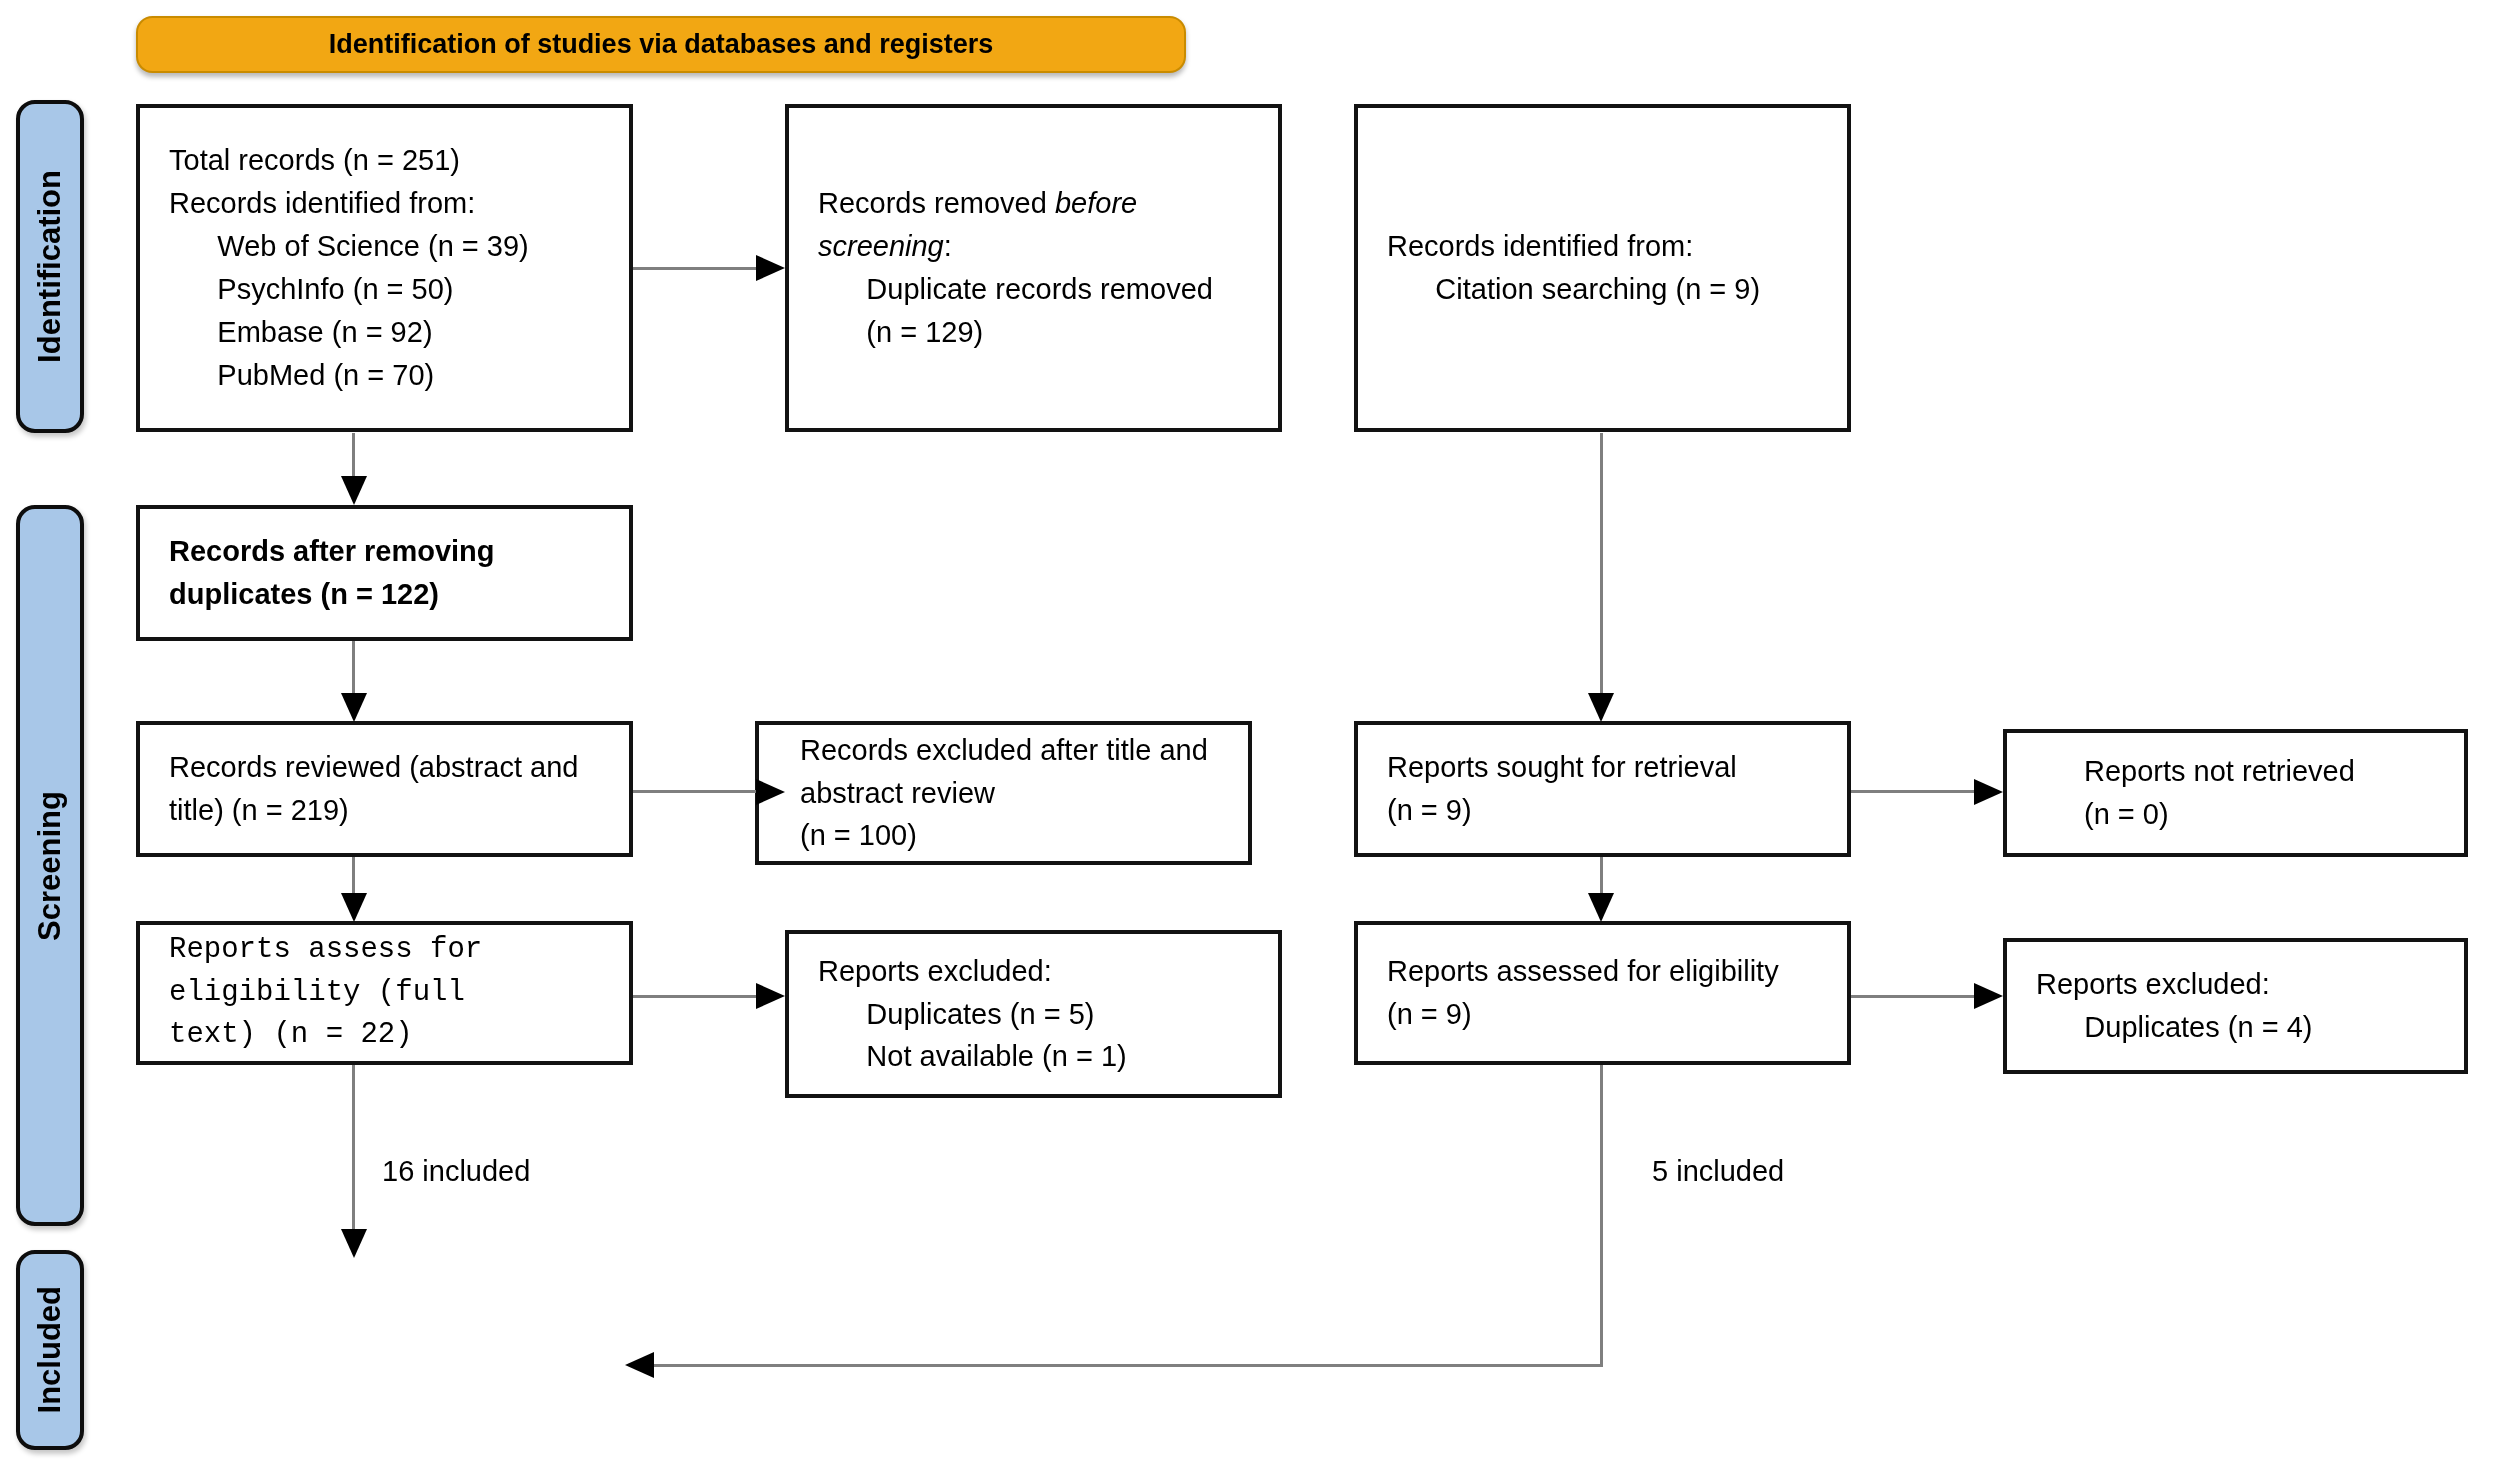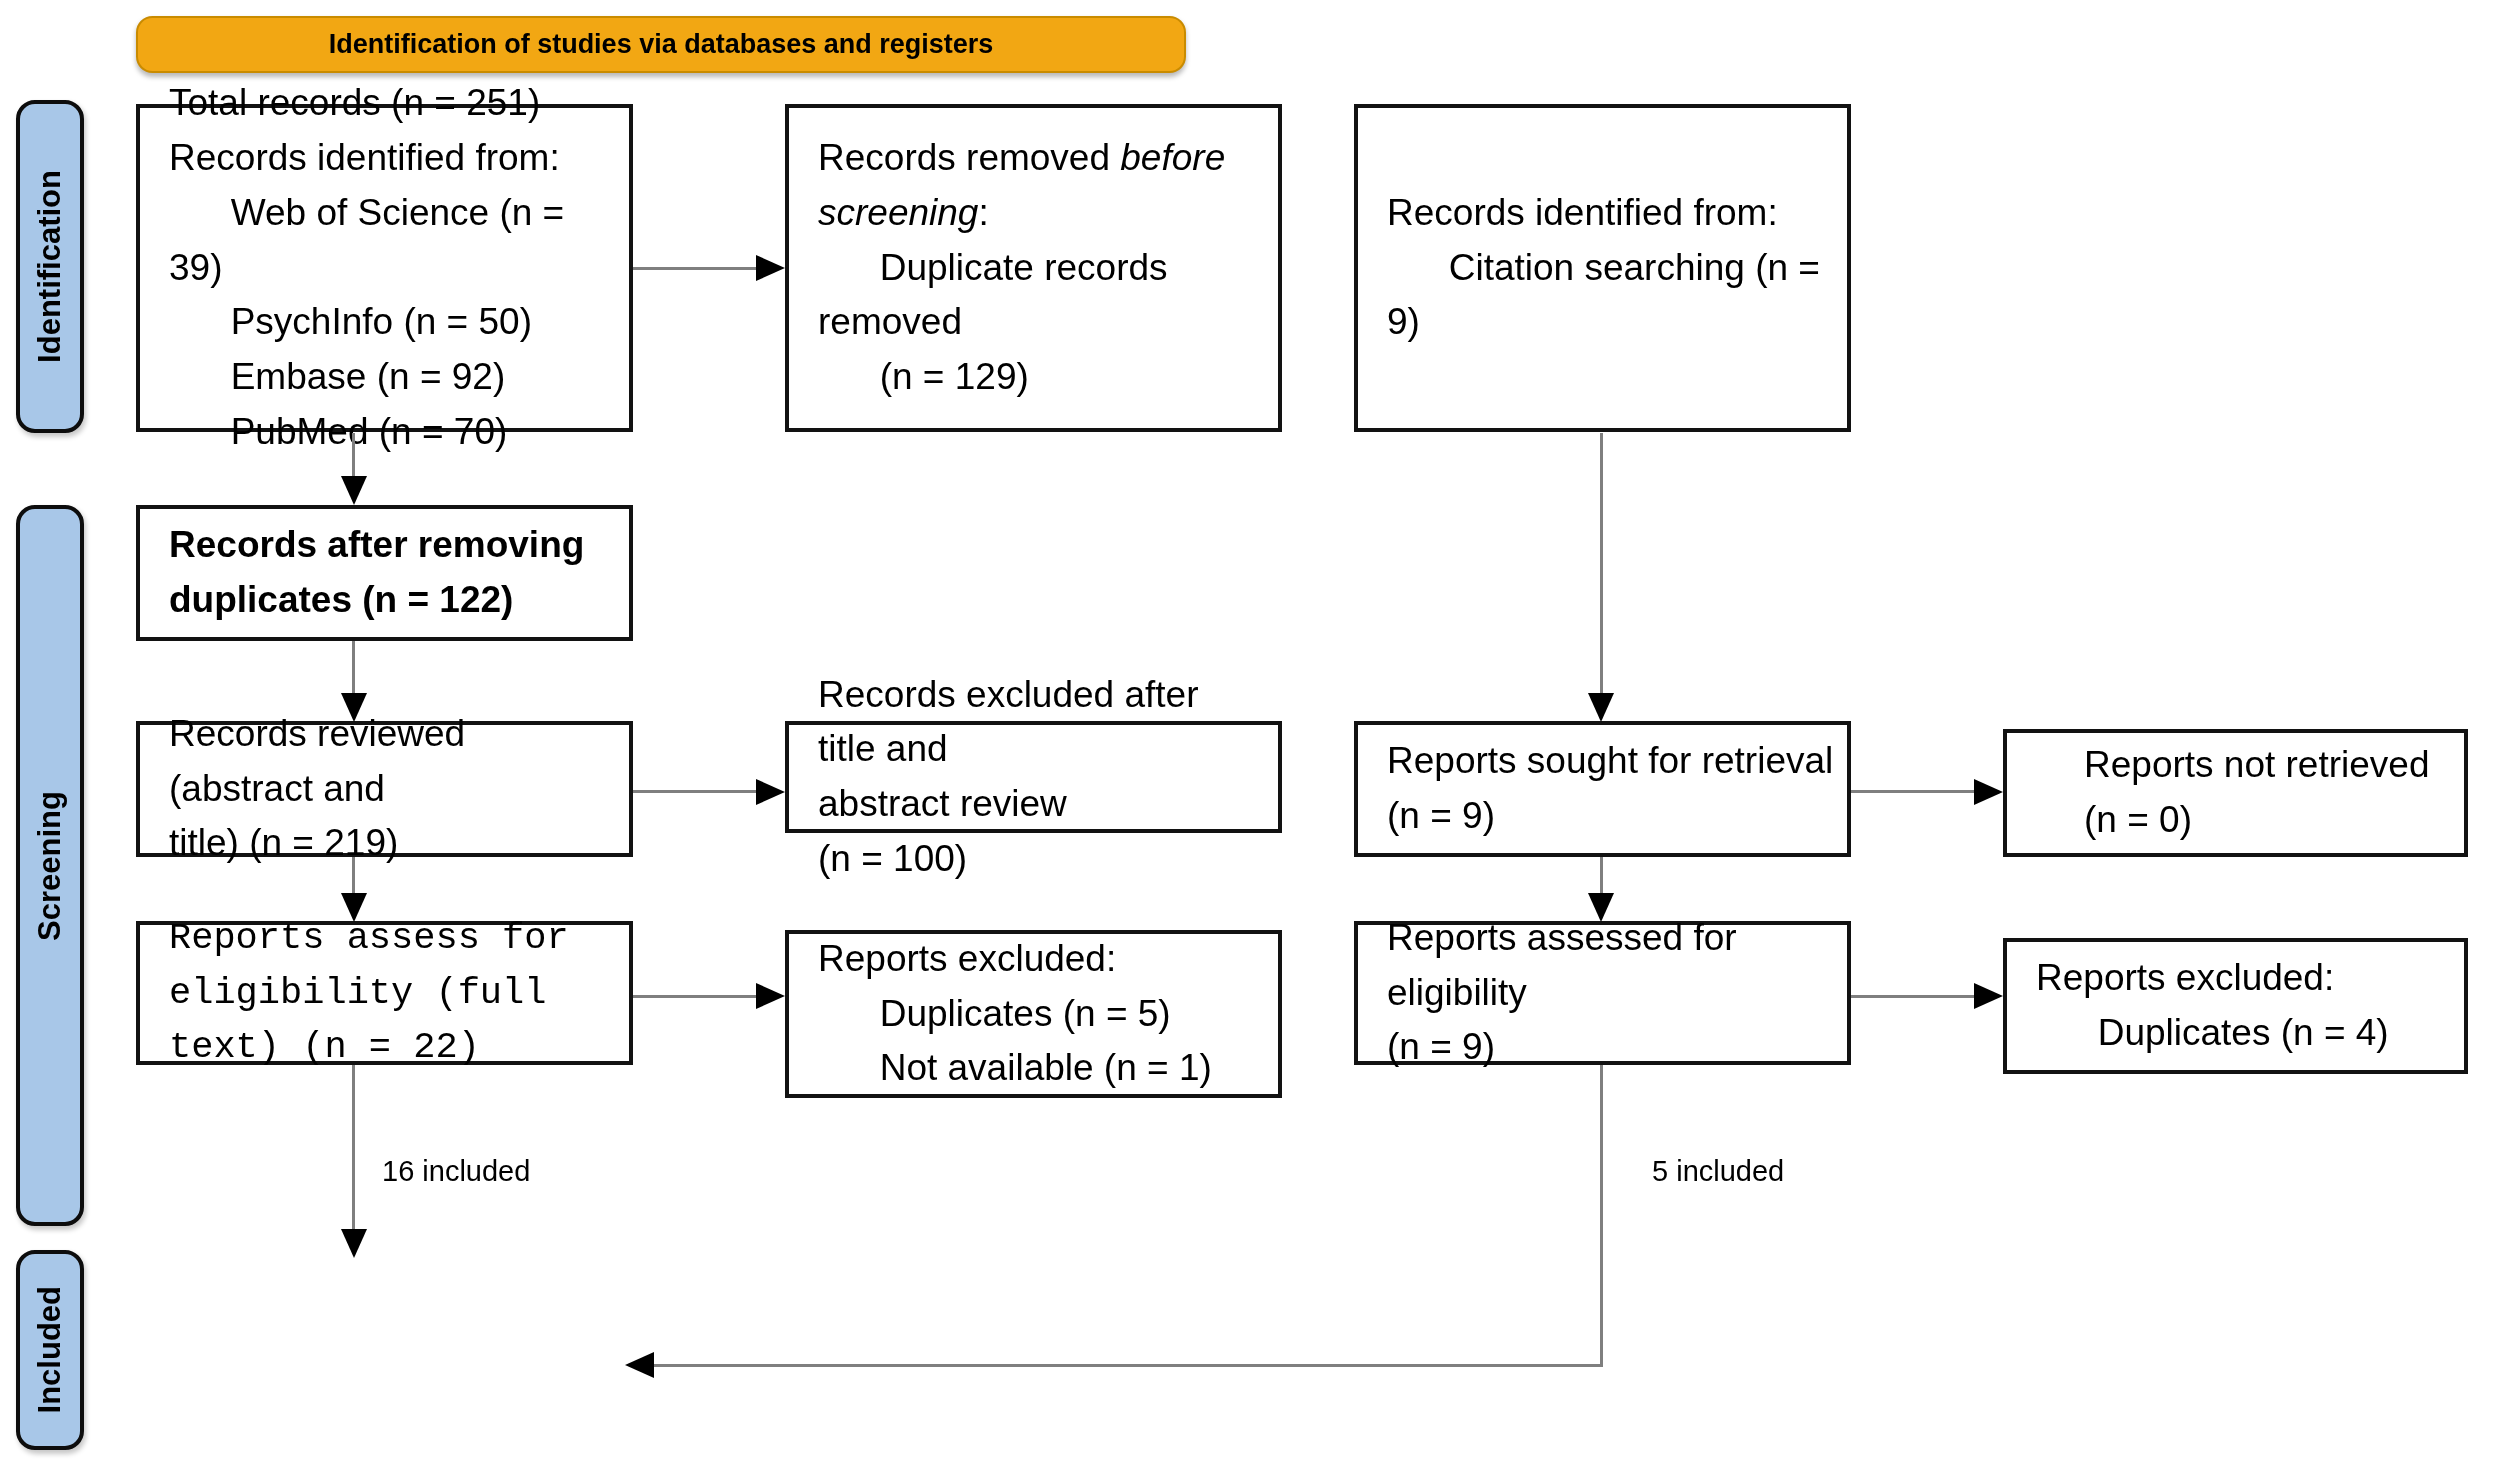--- a/index.html
+++ b/index.html
@@ -24,21 +24,21 @@
   .side span{
     writing-mode:vertical-rl;transform:rotate(180deg);
     font-weight:bold;font-size:31px;white-space:nowrap;
   }
   
   .nbox{
     position:absolute;background:#ffffff;border:4.1px solid #121212;box-sizing:border-box;
     display:flex;align-items:center;
   }
   .nbox .txt{
-    white-space:pre-wrap;font-size:37px;line-height:1.48;
+    white-space:pre-wrap;font-size:29px;line-height:1.48;
     padding:0 12.3px 0 29px;
   }
   .nbox .txt em{font-style:italic;}
   .lbl{position:absolute;font-size:29px;}
   
   .line{position:absolute;background:#7F7F7F;}
   .ah-down{position:absolute;width:0;height:0;
     border-left:13px solid transparent;border-right:13px solid transparent;border-top:29px solid #000;}
   .ah-right{position:absolute;width:0;height:0;
     border-top:13px solid transparent;border-bottom:13px solid transparent;border-left:29px solid #000;}
@@ -85,21 +85,21 @@
 
   <div class="nbox" style="left:136px;top:505px;width:497px;height:136px;font-weight:bold;">
     <div class="txt">Records after removing
 duplicates (n = 122)</div>
   </div>
 
   <div class="nbox" style="left:136px;top:721px;width:497px;height:136px;">
     <div class="txt">Records reviewed (abstract and
 title) (n = 219)</div>
   </div>
-  <div class="nbox" style="left:785px;top:721px;width:497px;height:112px;">
+  <div class="nbox" style="left:755px;top:721px;width:497px;height:144px;padding-left:12px;">
     <div class="txt">Records excluded after title and
 abstract review
 (n = 100)</div>
   </div>
   <div class="nbox" style="left:1354px;top:721px;width:497px;height:136px;">
     <div class="txt">Reports sought for retrieval
 (n = 9)</div>
   </div>
   <div class="nbox" style="left:2003px;top:729px;width:465px;height:128px;padding-left:48px;">
     <div class="txt">Reports not retrieved

